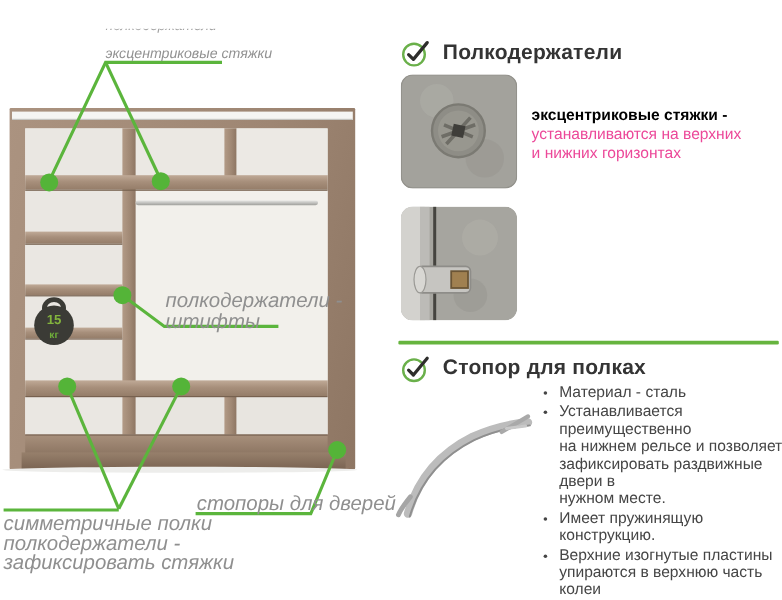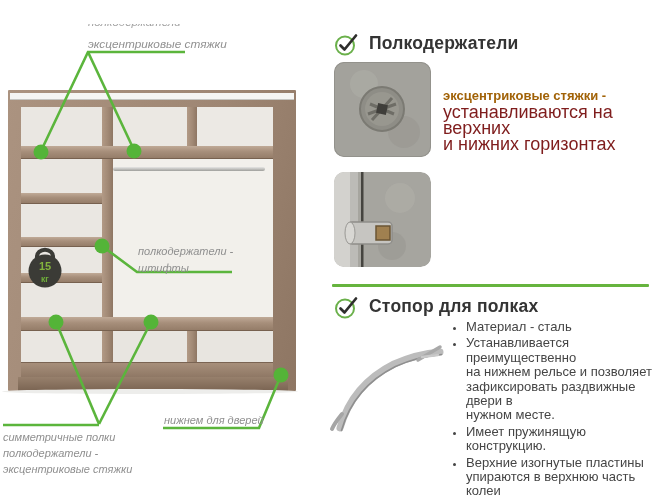--- a/index.html
+++ b/index.html
@@ -26,31 +26,31 @@
     background:linear-gradient(90deg,#b29a86 0%,#a18975 55%,#8e7663 100%);
   }
   .w-rod{background:linear-gradient(180deg,#e6e6e4,#9f9f9b);border-radius:2px;}
   .w-bottom{left:13px;top:272px;width:252px;height:15px;
     background:linear-gradient(180deg,#a78f7b,#8d7663);border-top:1px solid #7a6453;}
   .w-plinth{left:10px;top:287px;width:270px;height:14px;
     background:linear-gradient(180deg,#97806c,#7a6452);}
   .w-shadow{left:2px;top:389px;width:296px;height:5px;background:#ededeb;border-radius:50%;}
 
   
-  .lbl{font-style:italic;color:#8f8f8f;font-size:11px;line-height:16.5px;}
+  .lbl{font-style:italic;color:#8f8f8f;font-size:17px;line-height:16.5px;}
   .lbl-top-clip{left:88px;top:24px;width:120px;height:7px;overflow:hidden;}
   .lbl-top-clip span{display:block;margin-top:-8px;font-style:italic;color:#a2a2a2;font-size:11.5px;}
   .lbl-top2{left:88px;top:36px;font-size:11.8px;color:#919191;}
   .pre{white-space:pre-line;}
 
   
   .sec-title{font-size:17.5px;font-weight:bold;color:#343434;letter-spacing:.2px;}
   .photo{border-radius:10px;overflow:hidden;}
-  .cap-title{font-size:13px;font-weight:bold;color:#a16207;line-height:16px;}
-  .cap-body{font-size:18px;color:#7f1d1d;line-height:16px;}
+  .cap-title{font-size:13px;font-weight:bold;color:#000000;line-height:16px;}
+  .cap-body{font-size:13px;color:#ec4899;line-height:16px;}
   .green-div{background:#66b43e;border-radius:1px;}
   .bullets{margin:0;padding:0 0 0 14px;width:198px;list-style:disc outside;}
   .bullets li{font-size:13px;color:#454545;line-height:14.4px;margin:0 0 2px 0;white-space:pre-line;}
   .bullets li::marker{color:#454545;font-size:11px;}
 </style>
 </head>
 <body>
 
 <div class="stage">
 
@@ -110,22 +110,22 @@
   </svg>
 
   <div class="abs lbl-top-clip">
     <span>полкодержатели</span>
   </div>
   <div class="abs lbl lbl-top2">эксцентриковые стяжки</div>
   <div class="abs lbl pre" style="left:138px;top:243px;">полкодержатели -
 штифты</div>
   <div class="abs lbl pre" style="left:3px;top:429px;line-height:16px;">симметричные полки
 полкодержатели -
-эксцентриковые стяжки</div>
-  <div class="abs lbl" style="left:164px;top:412px;">нижнем для дверей</div>
+зафиксировать стяжки</div>
+  <div class="abs lbl" style="left:164px;top:412px;">стопоры для дверей</div>
 
   <svg class="abs" style="left:333px;top:30px;" width="28" height="28" viewBox="0 0 28 28">
     <circle cx="12" cy="15.5" r="9" fill="#ffffff" stroke="#6ab04a" stroke-width="2"></circle>
     <path d="M7.5,15.5 L11.5,19.5 L23,5.5" fill="none" stroke="#2e2e2c" stroke-width="2.7" stroke-linecap="round" stroke-linejoin="round"></path>
   </svg>
   <div class="abs sec-title" style="left:369px;top:33px;">Полкодержатели</div>
 
   <div class="abs photo" style="left:334px;top:62px;width:97px;height:95px;">
     <svg width="97" height="95" viewBox="0 0 97 95">
       <rect x="0" y="0" width="97" height="95" rx="10" fill="#a3a29c"></rect>

